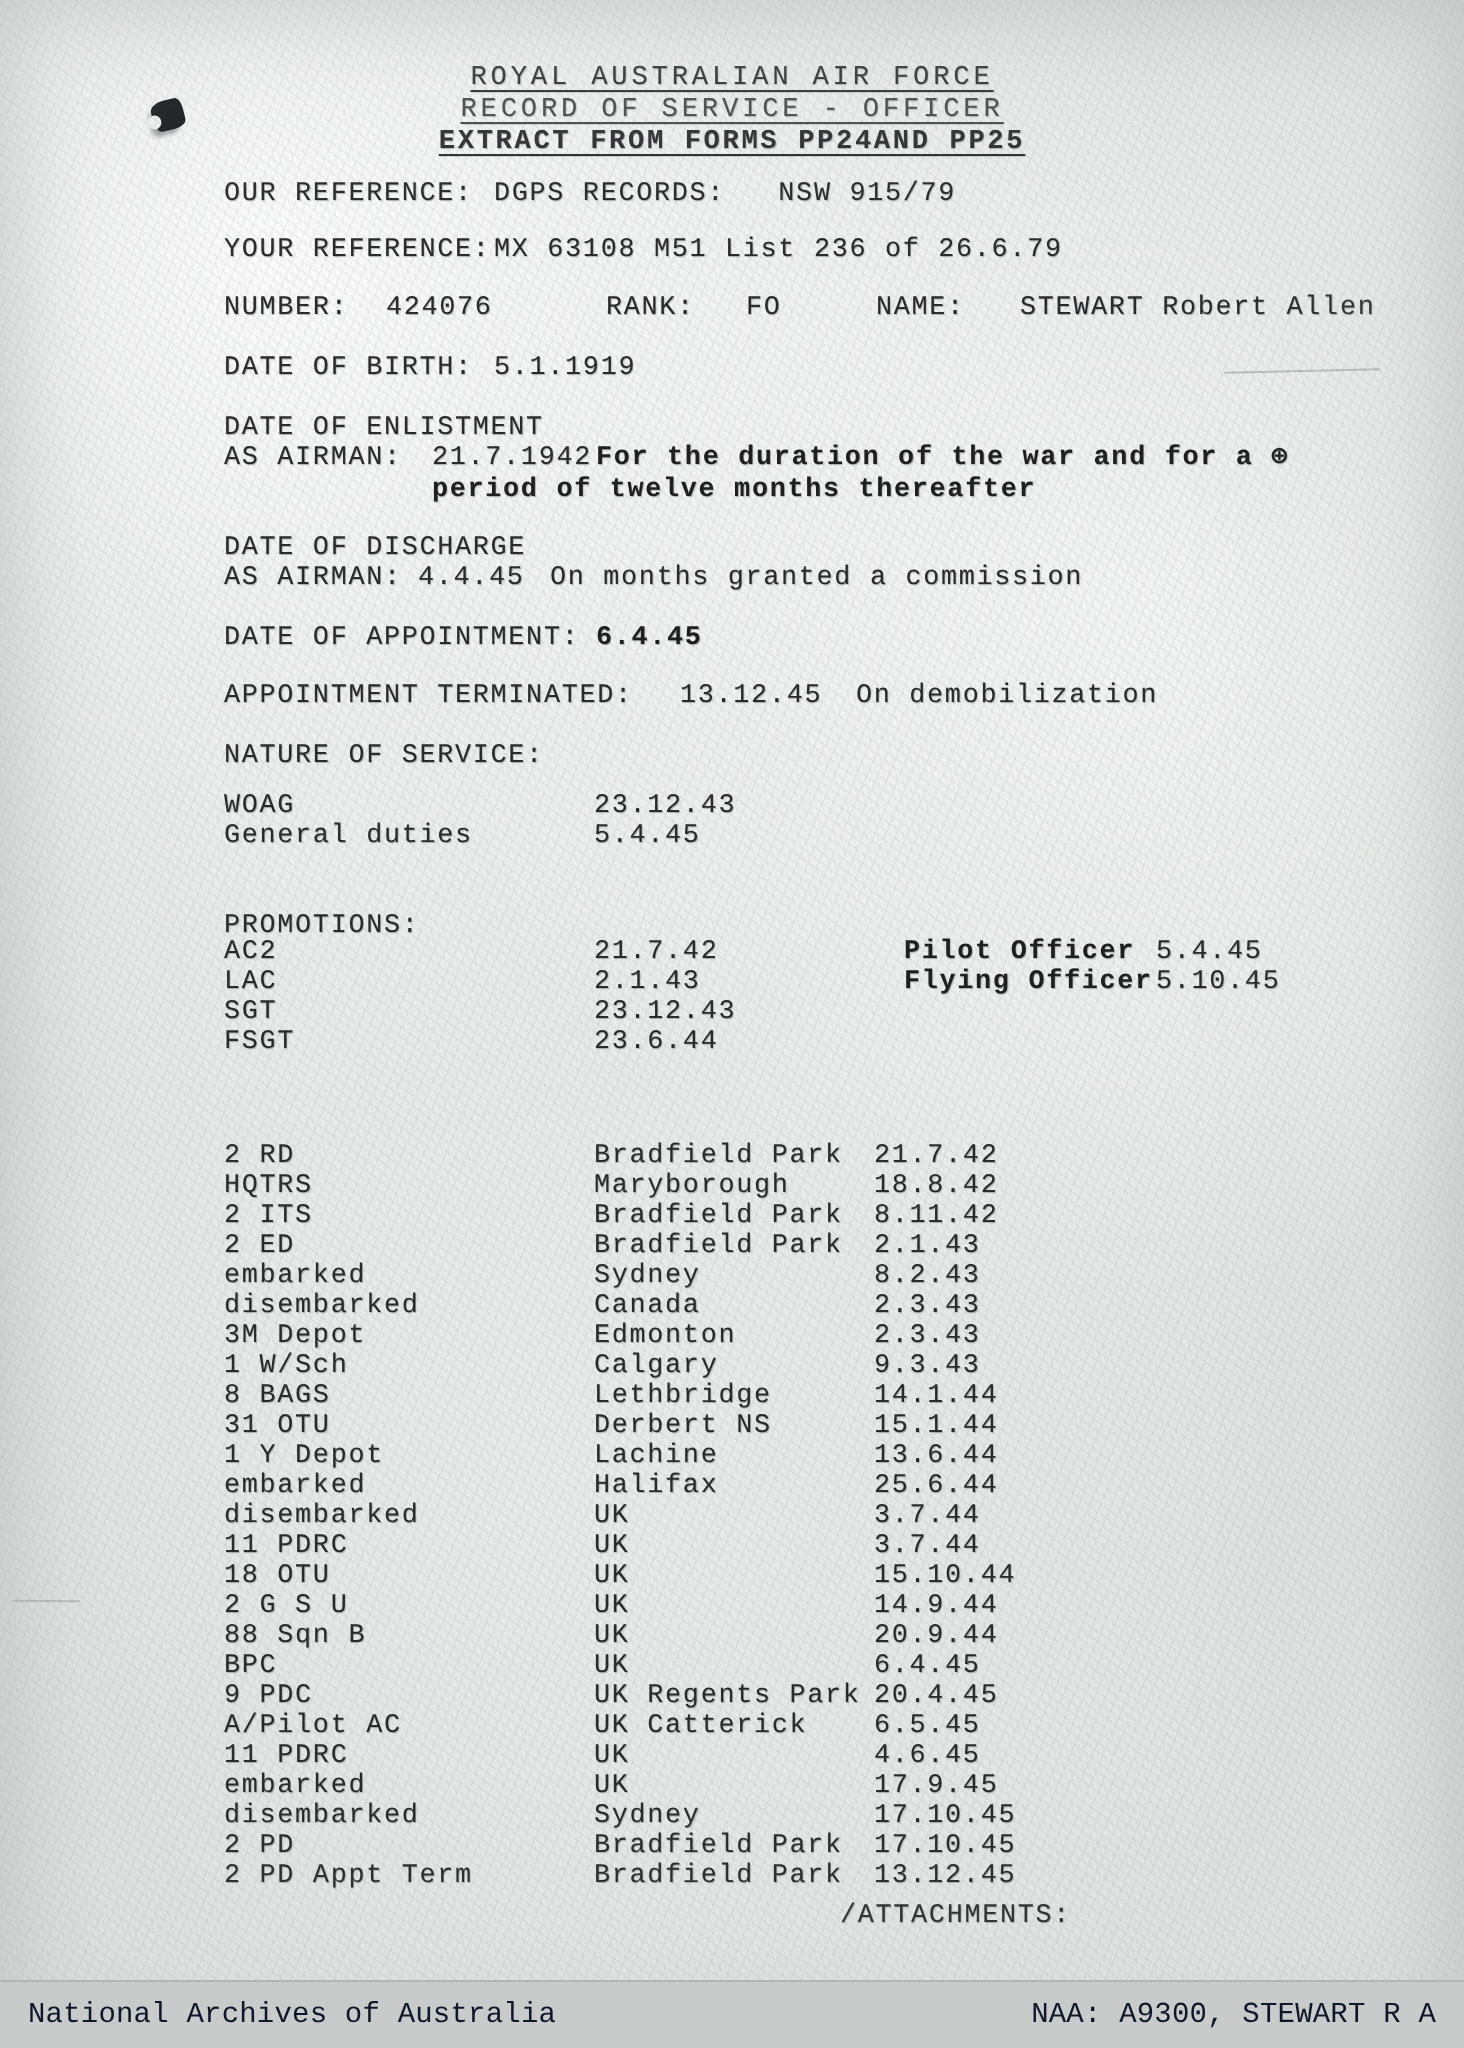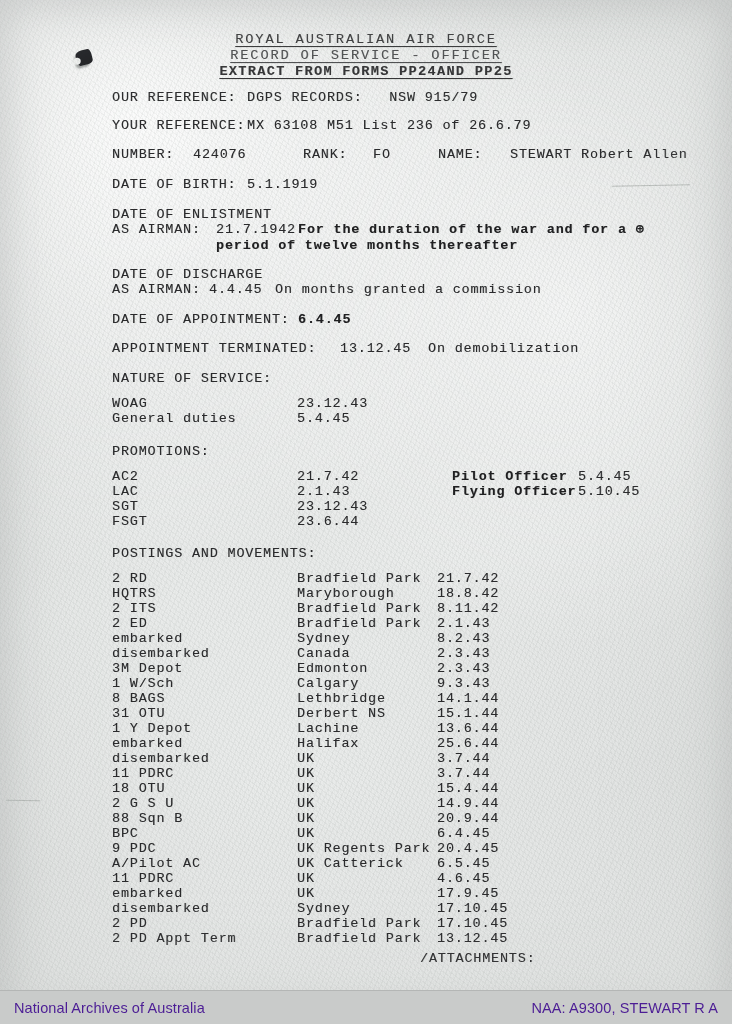--- a/index.html
+++ b/index.html
@@ -120,23 +120,23 @@
     bottom: 0;
     width: 732px;
     height: 34px;
     background: #c9cbca;
     border-top: 1px solid #b4b6b5;
     display: flex;
     align-items: center;
     justify-content: space-between;
     padding: 0 14px;
     box-sizing: border-box;
-    font-family: Liberation Sans, sans-serif;
+    font-family: Liberation Mono, monospace;
     font-size: 14.5px;
-    color: #4c1d95;
+    color: #0f172a;
     letter-spacing: 0.1px;
   }
   #footer .right { text-align: right; }
 </style>
 </head>
 <body>
 
 <div id="page">
 
   <div class="head h1" style="top:32px;"><span>ROYAL AUSTRALIAN AIR FORCE</span></div>
@@ -180,39 +180,38 @@
   <div class="tw" style="left:428px; top:341px;">On demobilization</div>
 
   <div class="tw" style="left:112px; top:371px;">NATURE OF SERVICE:</div>
   <div id="nature-rows">
       <div class="tw" style="left: 112px; top: 396px;">WOAG</div>
       <div class="tw" style="left: 297px; top: 396px;">23.12.43</div>
       <div class="tw" style="left: 112px; top: 411px;">General duties</div>
       <div class="tw" style="left: 297px; top: 411px;">5.4.45</div>
     </div>
 
-  <div class="tw" style="left:112px; top:444px;">PROMOTIONS:</div>
+  <div class="tw" style="left:112px; top:456px;">PROMOTIONS:</div>
   <div id="promotion-rows">
       <div class="tw" style="left: 112px; top: 469px;">AC2</div>
       <div class="tw" style="left: 297px; top: 469px;">21.7.42</div>
       <div class="tw" style="left: 112px; top: 484px;">LAC</div>
       <div class="tw" style="left: 297px; top: 484px;">2.1.43</div>
       <div class="tw" style="left: 112px; top: 499px;">SGT</div>
       <div class="tw" style="left: 297px; top: 499px;">23.12.43</div>
       <div class="tw" style="left: 112px; top: 514px;">FSGT</div>
       <div class="tw" style="left: 297px; top: 514px;">23.6.44</div>
     </div>
   <div id="officer-rows">
       <div class="tw bold" style="left: 452px; top: 469px;">Pilot Officer</div>
       <div class="tw" style="left: 578px; top: 469px;">5.4.45</div>
       <div class="tw bold" style="left: 452px; top: 484px;">Flying Officer</div>
       <div class="tw" style="left: 578px; top: 484px;">5.10.45</div>
     </div>
 
-  <div class="tw" style="left:112px; top:546px;">POSTINGS AND MOVEMENTS:</div>
   <div id="posting-rows">
       <div class="tw" style="left: 112px; top: 571px;">2 RD</div>
       <div class="tw" style="left: 297px; top: 571px;">Bradfield Park</div>
       <div class="tw" style="left: 437px; top: 571px;">21.7.42</div>
       <div class="tw" style="left: 112px; top: 586px;">HQTRS</div>
       <div class="tw" style="left: 297px; top: 586px;">Maryborough</div>
       <div class="tw" style="left: 437px; top: 586px;">18.8.42</div>
       <div class="tw" style="left: 112px; top: 601px;">2 ITS</div>
       <div class="tw" style="left: 297px; top: 601px;">Bradfield Park</div>
       <div class="tw" style="left: 437px; top: 601px;">8.11.42</div>
@@ -244,21 +243,21 @@
       <div class="tw" style="left: 297px; top: 736px;">Halifax</div>
       <div class="tw" style="left: 437px; top: 736px;">25.6.44</div>
       <div class="tw" style="left: 112px; top: 751px;">disembarked</div>
       <div class="tw" style="left: 297px; top: 751px;">UK</div>
       <div class="tw" style="left: 437px; top: 751px;">3.7.44</div>
       <div class="tw" style="left: 112px; top: 766px;">11 PDRC</div>
       <div class="tw" style="left: 297px; top: 766px;">UK</div>
       <div class="tw" style="left: 437px; top: 766px;">3.7.44</div>
       <div class="tw" style="left: 112px; top: 781px;">18 OTU</div>
       <div class="tw" style="left: 297px; top: 781px;">UK</div>
-      <div class="tw" style="left: 437px; top: 781px;">15.4.44</div>
+      <div class="tw" style="left: 437px; top: 781px;">15.10.44</div>
       <div class="tw" style="left: 112px; top: 796px;">2 G S U</div>
       <div class="tw" style="left: 297px; top: 796px;">UK</div>
       <div class="tw" style="left: 437px; top: 796px;">14.9.44</div>
       <div class="tw" style="left: 112px; top: 811px;">88 Sqn B</div>
       <div class="tw" style="left: 297px; top: 811px;">UK</div>
       <div class="tw" style="left: 437px; top: 811px;">20.9.44</div>
       <div class="tw" style="left: 112px; top: 826px;">BPC</div>
       <div class="tw" style="left: 297px; top: 826px;">UK</div>
       <div class="tw" style="left: 437px; top: 826px;">6.4.45</div>
       <div class="tw" style="left: 112px; top: 841px;">9 PDC</div>

